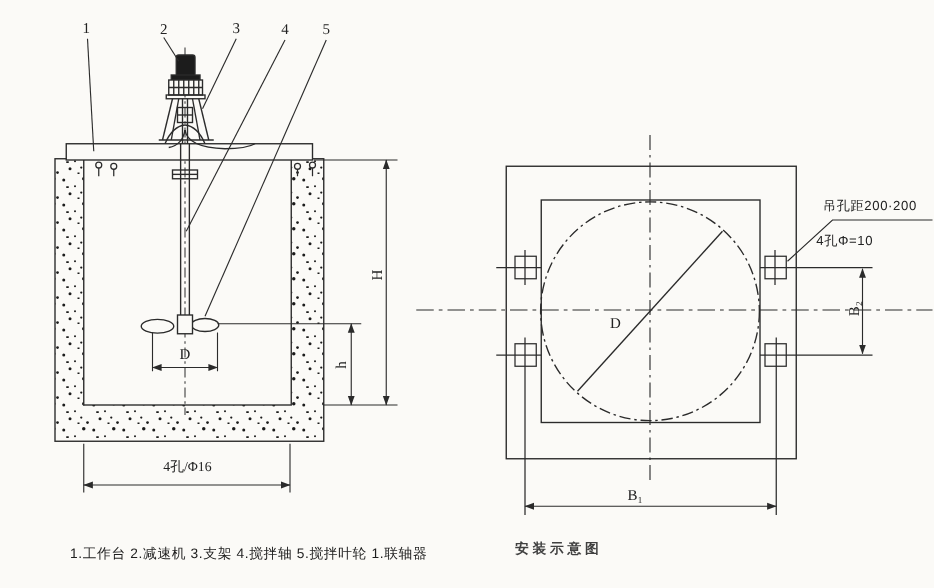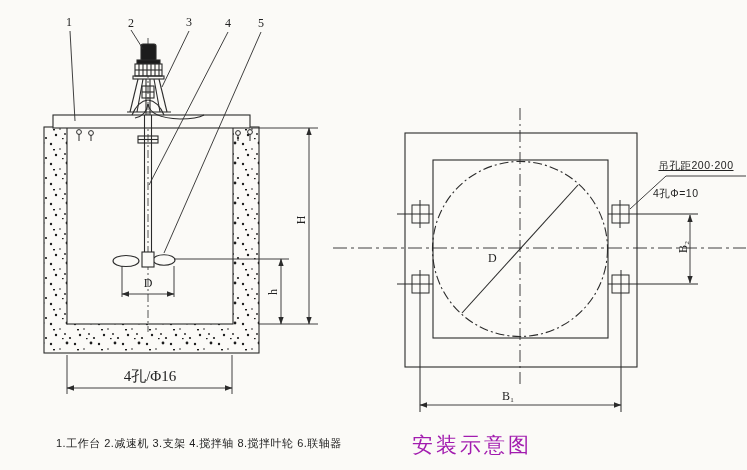--- a/index.html
+++ b/index.html
@@ -18,21 +18,21 @@
     color:#222;
     white-space:nowrap;
     line-height:1;
   }
   .callout{font-size:12px;font-family:"Liberation Serif",serif;}
   .dim{font-size:12px;font-family:"Liberation Serif",serif;}
   .dim-rot{transform:rotate(-90deg);transform-origin:center center;}
   .center{text-align:center;}
   .ann{font-size:10.5px;letter-spacing:0.5px;}
   .legend{font-size:11px;letter-spacing:0.5px;color:#1e1e1e;}
-  .title{font-size:21px;font-weight:normal;letter-spacing:3px;color:#a21caf;}
+  .title{font-size:11px;font-weight:bold;letter-spacing:3px;color:#404040;}
 </style>
 </head>
 <body>
 
 <div class="stage">
 
 <svg width="747" height="470" viewBox="0 0 747 470">
   <defs>
     <marker id="arr" viewBox="0 0 10 10" refX="9" refY="5" markerWidth="9" markerHeight="9" orient="auto-start-reverse">
       <path d="M0,1.6 L9.5,5 L0,8.4 Z" fill="#2b2b2b"></path>
@@ -187,26 +187,26 @@
 
 <span class="lbl callout" style="left:66px;top:16px;">1</span>
 <span class="lbl callout" style="left:128px;top:17px;">2</span>
 <span class="lbl callout" style="left:186px;top:16px;">3</span>
 <span class="lbl callout" style="left:225px;top:17px;">4</span>
 <span class="lbl callout" style="left:258px;top:17px;">5</span>
 
 <span class="lbl dim dim-rot" style="left:297px;top:214px;">H</span>
 <span class="lbl dim dim-rot" style="left:270px;top:286px;">h</span>
 <span class="lbl dim center" style="left:138px;top:277px;width:20px;">D</span>
-<span class="lbl dim center" style="left:95px;top:369px;width:110px;font-size:15px;">4孔/Φ16</span>
+<span class="lbl dim center" style="left:95px;top:369px;width:110px;font-size:11px;">4孔/Φ16</span>
 
 <span class="lbl dim" style="left:488px;top:252px;">D</span>
 <span class="lbl dim center" style="left:483px;top:390px;width:50px;">B₁</span>
 <span class="lbl dim dim-rot" style="left:677px;top:241px;">B₂</span>
 
-<span class="lbl ann center" style="left:646px;top:160px;width:100px;text-decoration:underline;">吊孔距200·200</span>
+<span class="lbl ann center" style="left:646px;top:160px;width:100px;">吊孔距200·200</span>
 <span class="lbl ann" style="left:653px;top:188px;">4孔Φ=10</span>
 
-<span class="lbl legend" style="left:56px;top:438px;">1.工作台  2.减速机  3.支架  4.搅拌轴  8.搅拌叶轮  6.联轴器</span>
+<span class="lbl legend" style="left:56px;top:438px;">1.工作台  2.减速机  3.支架  4.搅拌轴  5.搅拌叶轮  1.联轴器</span>
 
 <span class="lbl title" style="left:412px;top:434px;">安装示意图</span>
 
 </div>
 
 </body></html>

